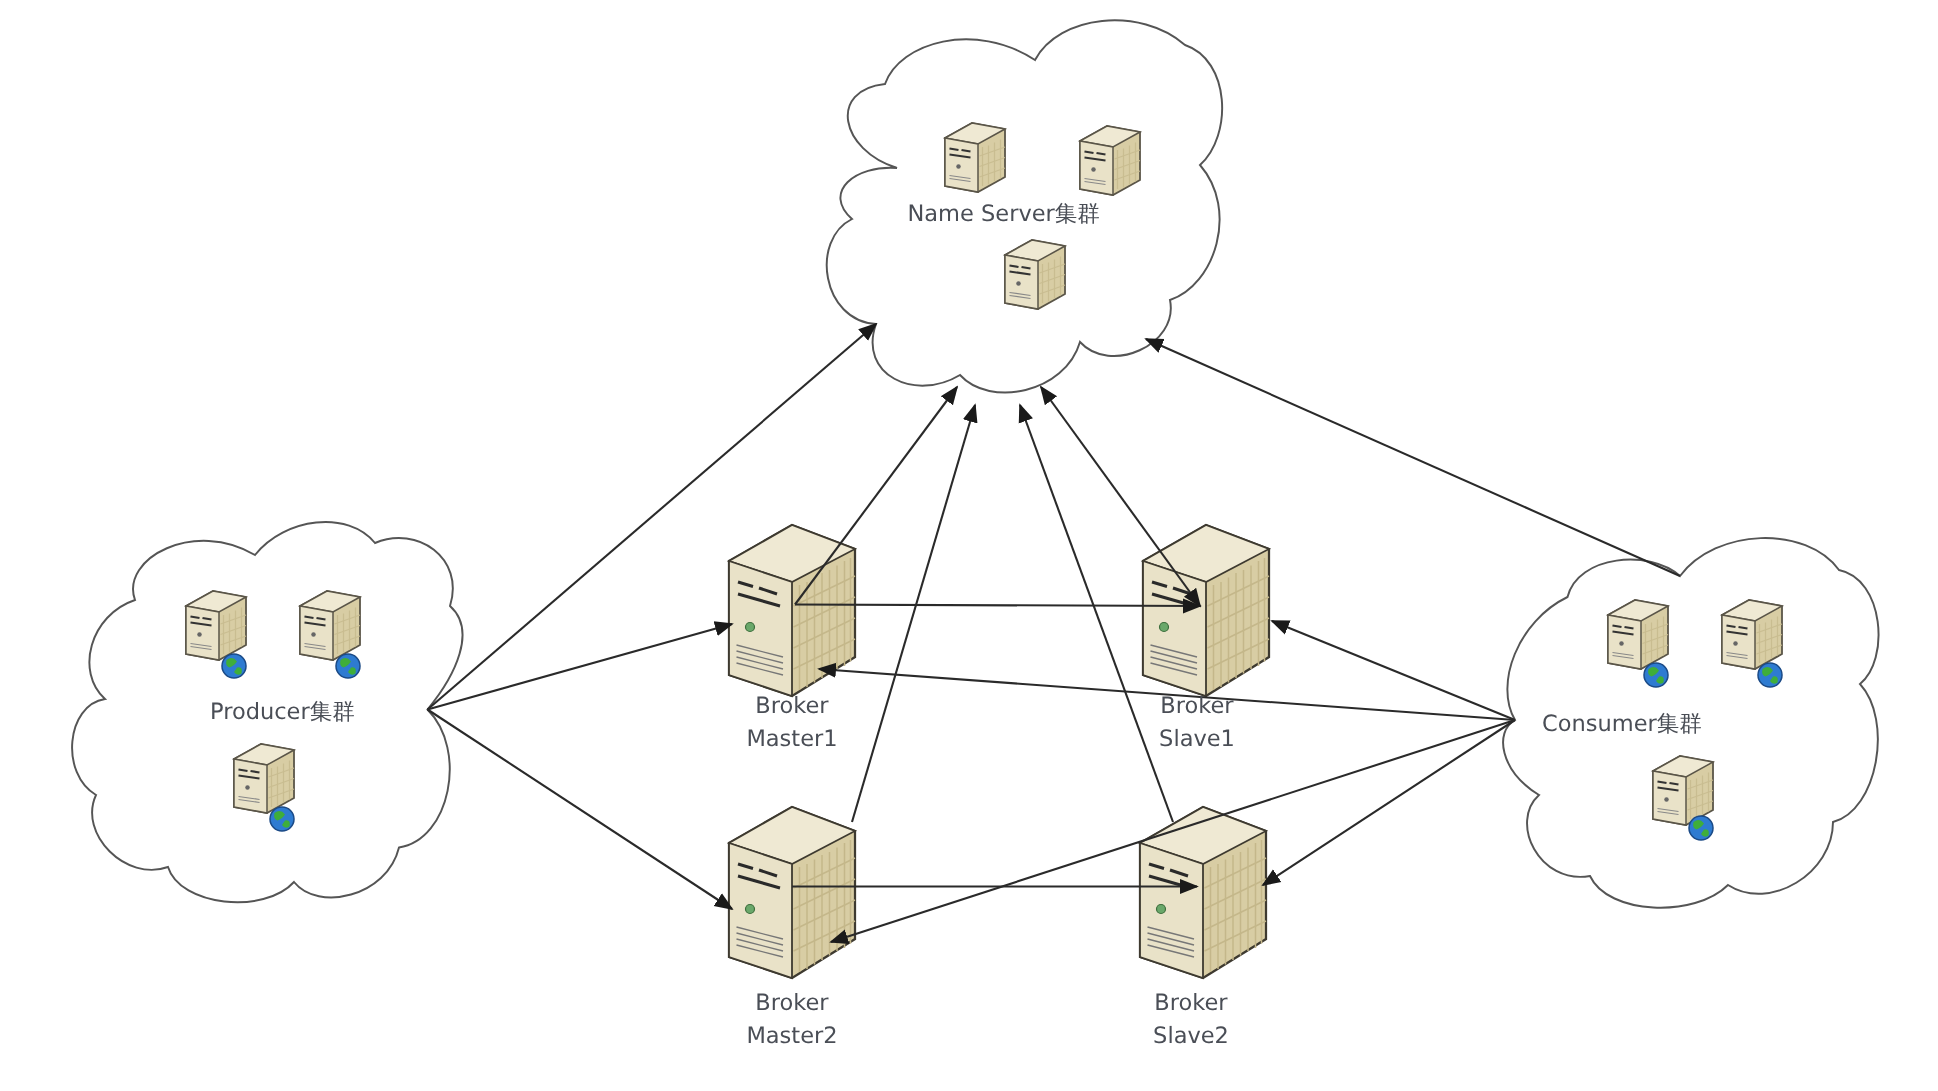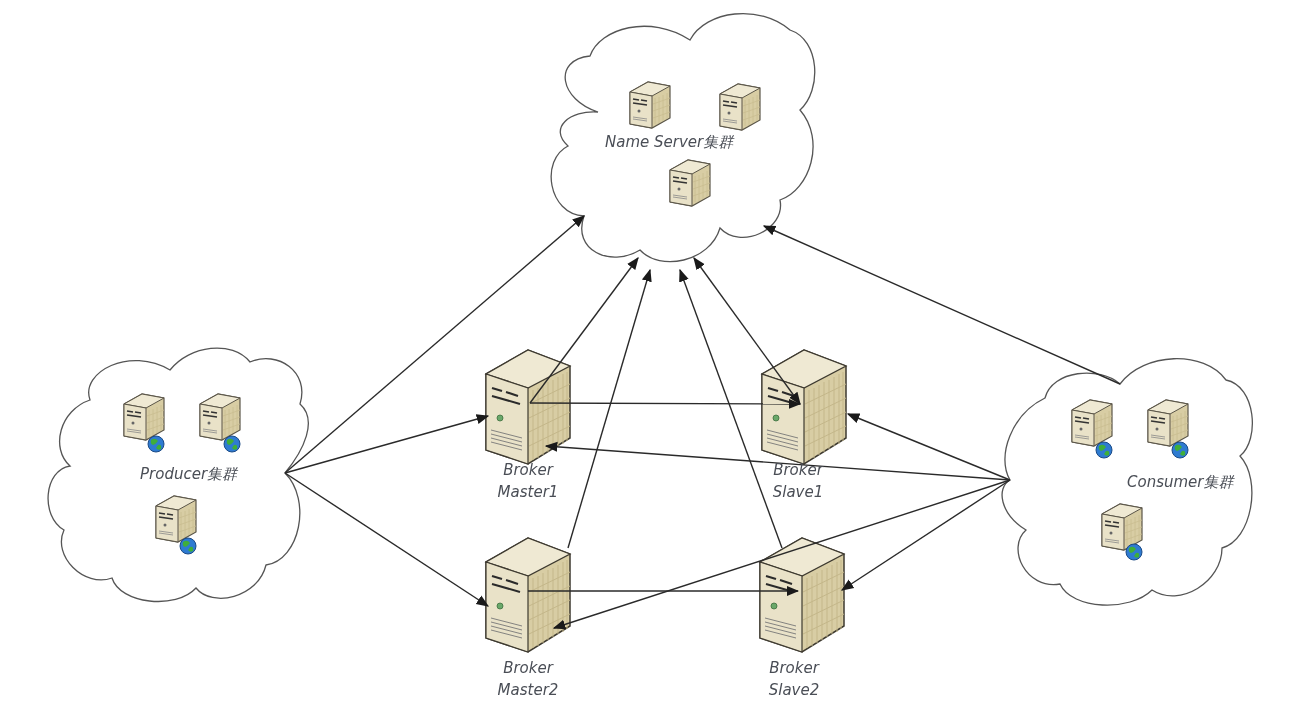--- a/index.html
+++ b/index.html
@@ -1,20 +1,20 @@
 <!DOCTYPE html>
 <html><head>
 <meta charset="utf-8">
 <style>
   html, body { margin: 0; padding: 0; background: #ffffff; }
   body { width: 1292px; height: 727px; position: relative; overflow: hidden;
          font-family: "DejaVu Sans", "Liberation Sans", sans-serif; }
   #diagram { position: absolute; left: 0; top: 0; }
   .label { position: absolute; color: #4a4e56; font-size: 15px; text-align: center;
-           line-height: 22px; white-space: nowrap; font-style: italic; }
+           line-height: 22px; white-space: nowrap; }
   .cloud-label { font-size: 15px; }
 </style>
 </head>
 <body>
 
 <svg id="diagram" width="1292" height="727" viewBox="0 0 1292 727">
   <defs>
     <marker id="arrow" viewBox="0 0 10 10" refX="9" refY="5" markerWidth="9" markerHeight="9" orient="auto-start-reverse">
       <path d="M0,1 L10,5 L0,9 z" fill="#1a1a1a"></path>
     </marker>
@@ -120,21 +120,21 @@
     <line x1="528" y1="591" x2="798" y2="591" marker-end="url(#arrow)"></line>
     <line x1="1010" y1="480" x2="546" y2="446" marker-end="url(#arrow)"></line>
     <line x1="1010" y1="480" x2="848" y2="414" marker-end="url(#arrow)"></line>
     <line x1="1010" y1="480" x2="554" y2="628" marker-end="url(#arrow)"></line>
     <line x1="1010" y1="480" x2="842" y2="590" marker-end="url(#arrow)"></line>
   </g>
 </svg>
 
 <div class="label cloud-label" style="left:605px; top:131px;">Name Server集群</div>
 <div class="label cloud-label" style="left:140px; top:463px;">Producer集群</div>
-<div class="label cloud-label" style="left:1127px; top:471px;">Consumer集群</div>
+<div class="label cloud-label" style="left:1028px; top:471px;">Consumer集群</div>
 
 <div class="label" style="left:496px; top:459px; width:64px;">
   <div>Broker</div>
   <div>Master1</div>
 </div>
 <div class="label" style="left:766px; top:459px; width:64px;">
   <div>Broker</div>
   <div>Slave1</div>
 </div>
 <div class="label" style="left:496px; top:657px; width:64px;">

